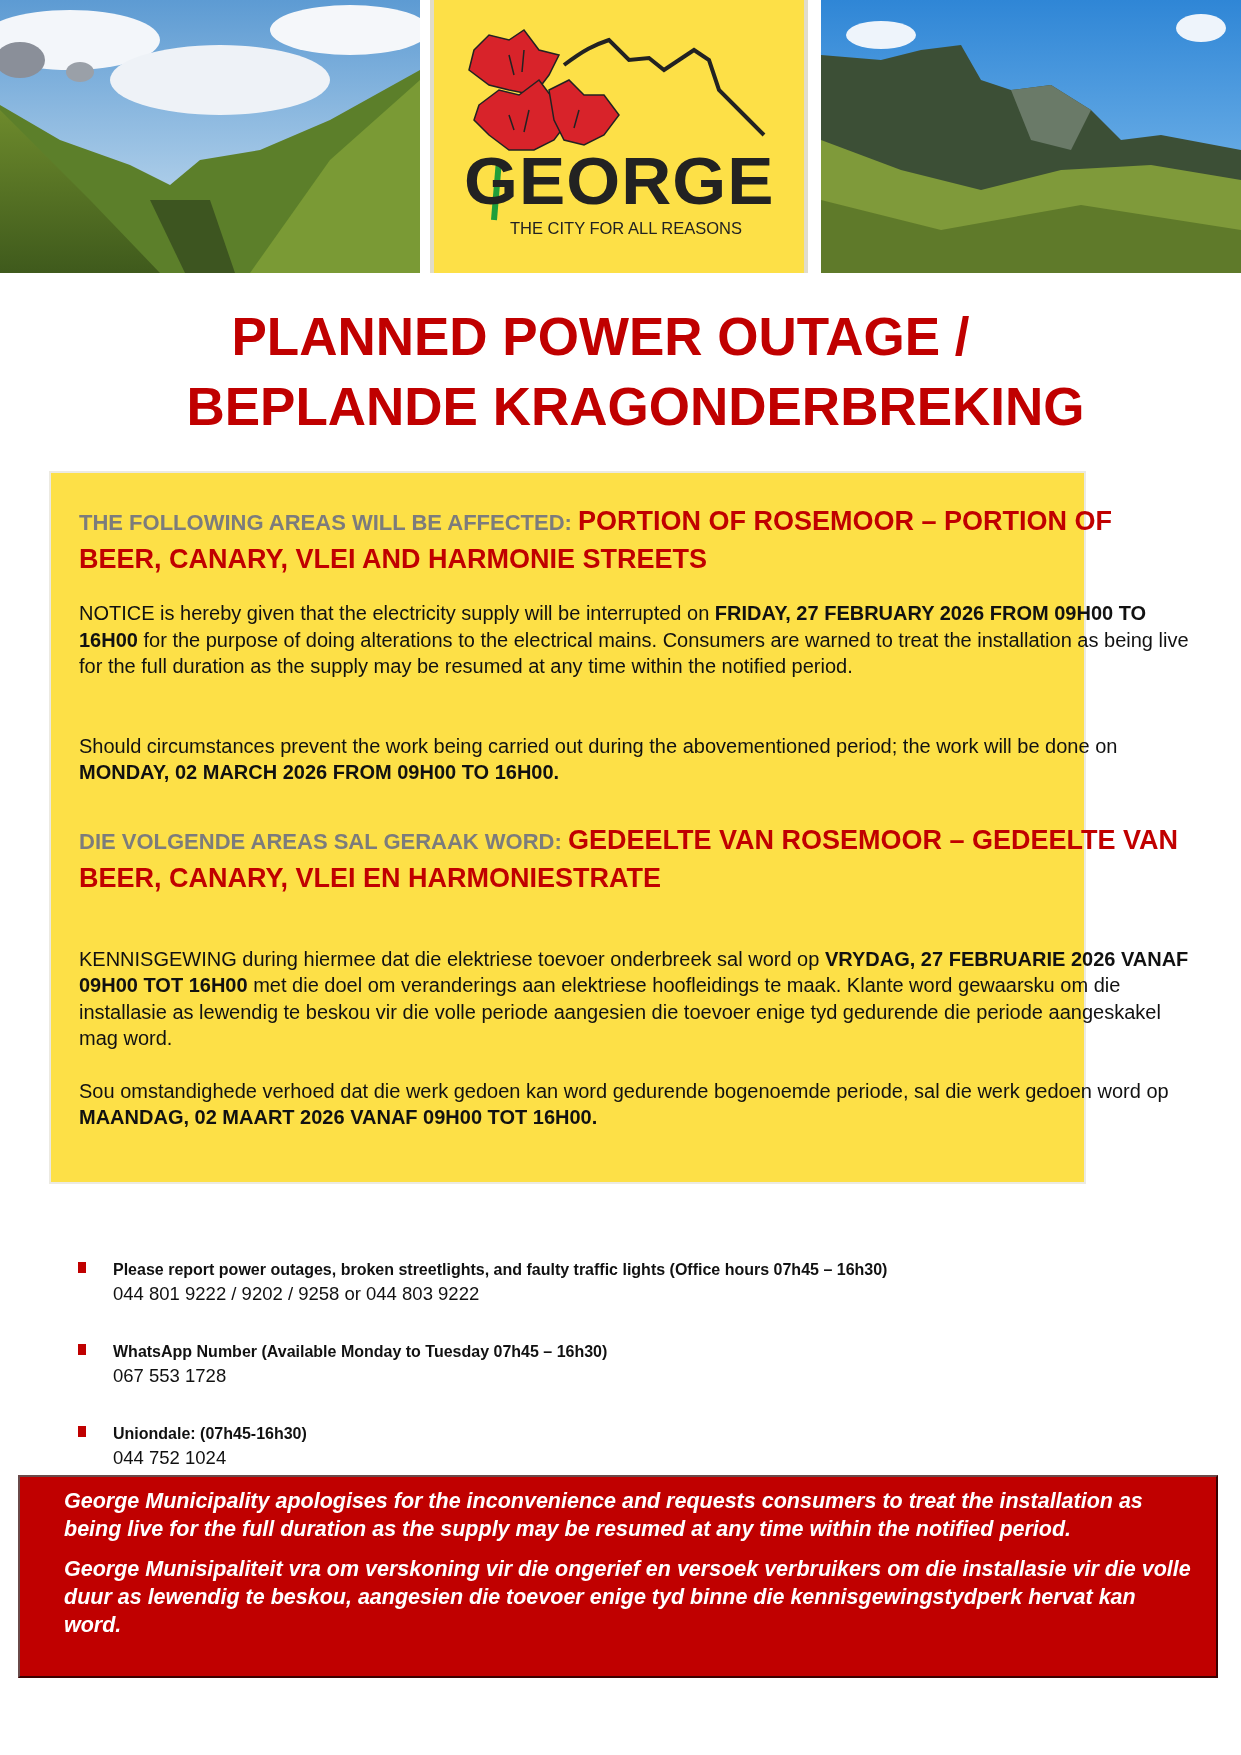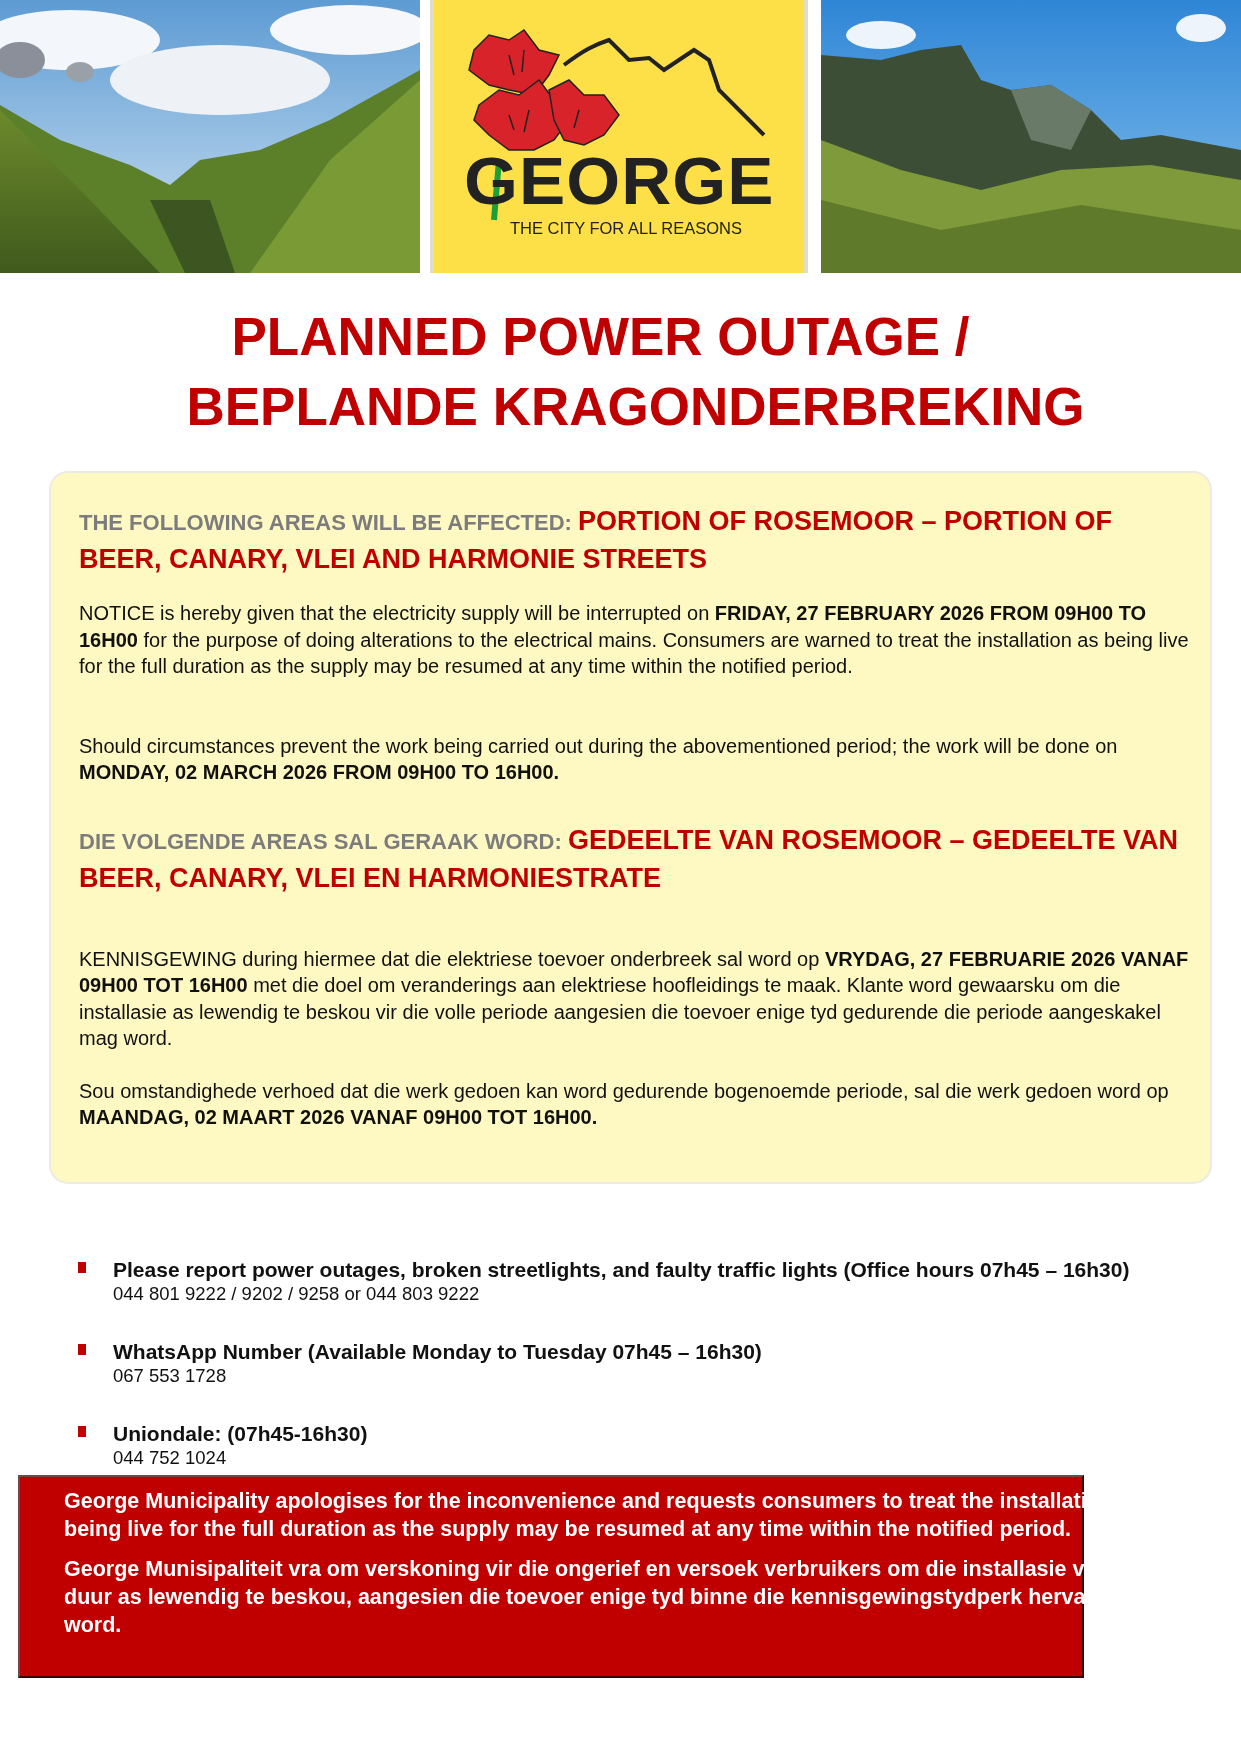--- a/index.html
+++ b/index.html
@@ -15,37 +15,37 @@
   .logo-svg { position: absolute; left: 20px; top: 20px; width: 340px; height: 220px; }
   .logo-word { position: absolute; left: 30px; top: 148px; font-family: "Liberation Sans", sans-serif; font-weight: 700; font-size: 66px; letter-spacing: 1px; color: #222; transform: scaleX(1.05); transform-origin: left; line-height: 1; }
   .logo-tagline { position: absolute; left: 76px; top: 220px; font-size: 16.5px; color: #222; letter-spacing: 0; line-height: 1; }
 
   
   .title { position: absolute; left: 0; width: 1241px; text-align: center; color: #c00000; font-weight: 700; font-size: 53px; line-height: 1; letter-spacing: 0; }
   .title-1 { top: 310px; left: -20px; }
   .title-2 { top: 380px; left: 15px; }
 
   
-  .notice { position: absolute; left: 51px; top: 473px; width: 1159px; height: 709px; background: #fef9c3; box-shadow: 0 0 0 2px #eceae2; border-radius: 17px; }
+  .notice { position: absolute; left: 51px; top: 473px; width: 1033px; height: 709px; background: #fde047; box-shadow: 0 0 0 2px #eceae2; }
   .notice-inner { position: absolute; left: 28px; top: 22px; width: 1110px; }
   .notice p { margin: 0; font-size: 20px; line-height: 26.5px; color: #111; }
   .notice b { font-weight: 700; }
   .areas { font-size: 27px !important; line-height: 36px !important; font-weight: 700; }
   .areas .lead { color: #7c7c7c; font-size: 22px; }
   .areas .place { color: #c00000; }
 
   
   .contacts { position: absolute; left: 78px; top: 1258px; width: 1100px; }
   .contact { position: relative; padding-left: 35px; margin-bottom: 34px; }
   .bullet { position: absolute; left: 0; top: 4px; width: 8px; height: 11px; background: #c00000; }
-  .contact-label { font-weight: 700; font-size: 21px; line-height: 24px; color: #111; }
+  .contact-label { font-weight: 700; font-size: 16px; line-height: 24px; color: #111; }
   .contact-value { font-size: 18.5px; line-height: 24px; color: #111; }
 
   
-  .apology { position: absolute; left: 18px; top: 1475px; width: 1066px; height: 203px; background: #c00000; border: 2px solid #3a0000; border-top-color: #6a4a4a; border-left-color: #6a4a4a; box-sizing: border-box; }
+  .apology { position: absolute; left: 18px; top: 1475px; width: 1200px; height: 203px; background: #c00000; border: 2px solid #3a0000; border-top-color: #6a4a4a; border-left-color: #6a4a4a; box-sizing: border-box; font-style: italic; }
   .apology p { margin: 0; color: #ffffff; font-weight: 700; font-size: 21.5px; line-height: 28px; }
   .apology-inner { position: absolute; left: 44px; top: 10px; width: 1130px; }
   .apology .p2 { margin-top: 12px; }
 </style>
 </head>
 <body>
 
 <div class="header">
   <div class="photo photo-left">
     <svg viewBox="0 0 420 273" preserveAspectRatio="none">

